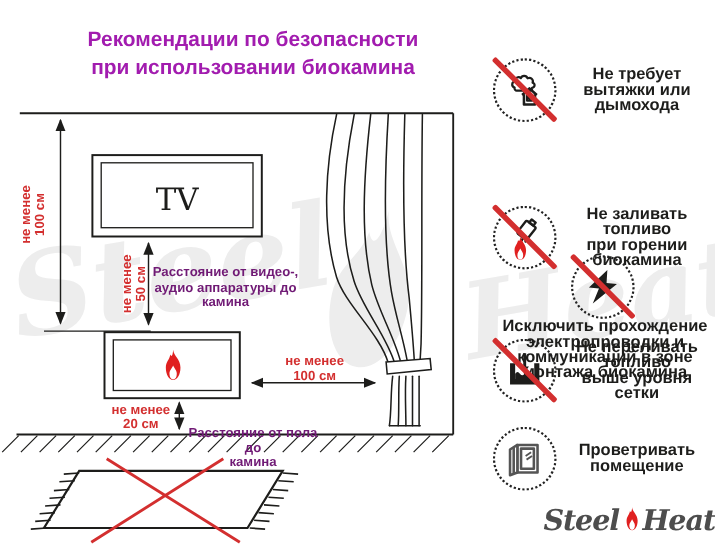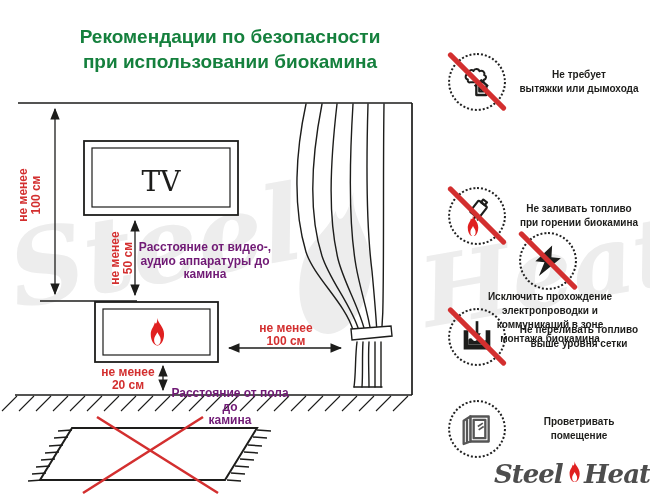--- a/index.html
+++ b/index.html
@@ -2,40 +2,40 @@
 <html><head>
 <meta charset="utf-8">
 <style>
   html,body{margin:0;padding:0;}
   .canvas{position:relative;width:650px;height:502px;background:#ffffff;overflow:hidden;
           font-family:"Liberation Sans",sans-serif;color:#1d1d1b;}
   .abs{position:absolute;}
   .prelined{white-space:pre-line;}
   
   .title{left:38px;top:24px;width:384px;text-align:center;font-size:19px;font-weight:bold;
-         line-height:25px;color:#15803d;z-index:4;}
+         line-height:25px;color:#a21caf;z-index:4;}
   
   .wm{color:#ededed;font-family:"DejaVu Serif",serif;font-style:italic;font-weight:bold;
       z-index:0;pointer-events:none;}
   .wm-steel{left:8px;top:185px;font-size:104px;transform:rotate(-10deg);}
   .wm-heat{left:420px;top:215px;font-size:96px;transform:rotate(-10deg);}
   .wm-flame{left:278px;top:185px;z-index:0;pointer-events:none;transform:rotate(12deg);}
   
   .dimred{color:#d32f2f;font-weight:bold;font-size:12px;line-height:13px;text-align:center;z-index:2;}
   .dimblack{color:#701a75;font-weight:bold;font-size:12px;line-height:13.5px;text-align:center;z-index:2;}
   .rot{transform:rotate(-90deg);}
   svg.diagram{left:0;top:85px;z-index:1;}
   
   .rule-row{left:448px;width:200px;height:58px;display:flex;align-items:center;z-index:2;}
   .badge{position:relative;width:58px;height:58px;flex:0 0 58px;}
   .circle{position:absolute;left:0;top:0;width:54px;height:54px;border:2px dotted #222;
           border-radius:50%;display:flex;align-items:center;justify-content:center;}
   .cross{position:absolute;width:80px;height:5px;left:-11px;top:26px;background:#d32f2f;
          transform:rotate(45deg);border-radius:2px;z-index:2;}
-  .rule-text{flex:1;margin-left:4px;text-align:center;font-size:10px;font-weight:bold;
+  .rule-text{flex:1;margin-left:4px;text-align:center;font-size:15px;font-weight:bold;
              line-height:14px;color:#1d1d1b;}
   
   .logo{left:494px;top:450px;width:156px;height:48px;display:flex;align-items:center;
         justify-content:center;z-index:4;}
   .logo-word{font-family:"DejaVu Serif",serif;font-style:italic;font-weight:bold;
              font-size:26px;color:#4d4d4d;letter-spacing:-1px;}
 </style>
 </head>
 <body>
 
@@ -188,21 +188,21 @@
           <path d="M12,2.5 V10" stroke="#1d1d1b" stroke-width="1.6"></path>
           <polygon points="12,13 9.7,9.7 14.3,9.7" fill="#1d1d1b"></polygon>
         </svg>
       </div>
       <div class="cross"></div>
     </div>
     <div class="rule-text prelined">Не переливать топливо
 выше уровня сетки</div>
   </div>
 
-  <div class="abs rule-row" style="top:400px;">
+  <div class="abs rule-row" style="top:388px;">
     <div class="badge">
       <div class="circle">
         <svg width="40" height="40" viewBox="0 0 24 24" fill="none" stroke="#555" stroke-width="1.4" stroke-linejoin="round">
           <rect x="8" y="4.5" width="11" height="15"></rect>
           <rect x="10" y="6.5" width="7" height="11"></rect>
           <polygon points="8,4.5 4,7 4,21 8,19.5" fill="#ffffff"></polygon>
           <path d="M6,6.2 V20"></path>
           <path d="M12.5,10.5 L15.5,8.5 M13,12.5 L16,10.5" stroke-width="1"></path>
         </svg>
       </div>

